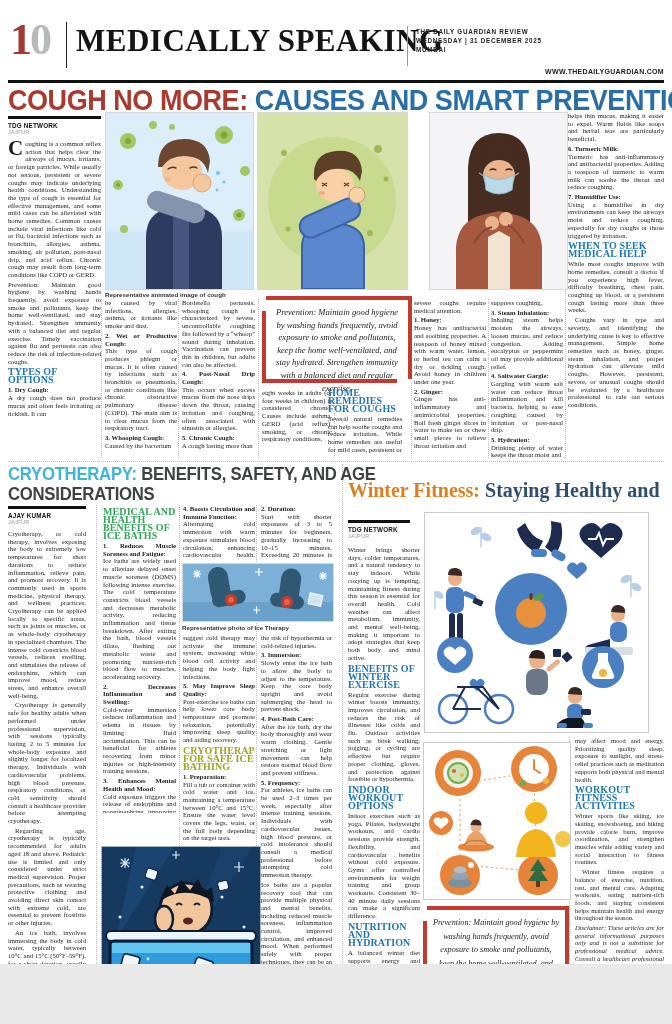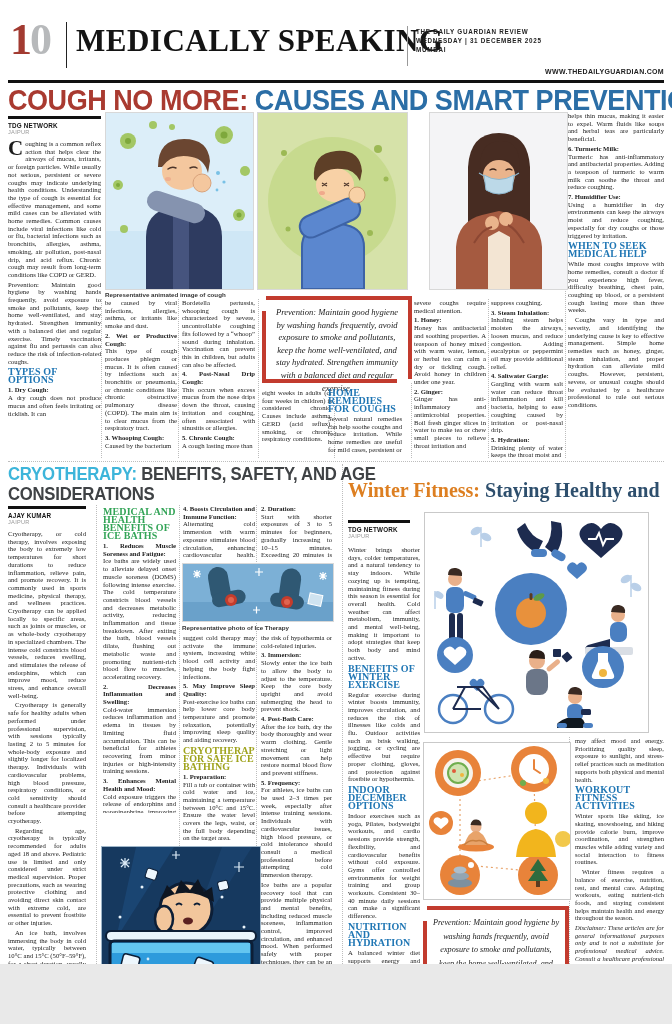--- a/index.html
+++ b/index.html
@@ -346,21 +346,21 @@
     <div class="nm">TDG NETWORK</div>
     <div class="pl">JAIPUR</div>
   </div>
 
   <div class="dotv" style="left:569px;top:737px;height:275px;"></div>
 
   <div class="col" style="left:348px;top:546px;width:72px;height:466px;">
       <div class="blk p">Winter brings shorter days, colder temperatures, and a natural tendency to stay indoors. While cozying up is tempting, maintaining fitness during this season is essential for overall health. Cold weather can affect metabolism, immunity, and mental well-being, making it important to adopt strategies that keep both body and mind active.</div>
       <div class="blk sec c-blue">BENEFITS OF WINTER EXERCISE</div>
       <div class="blk p">Regular exercise during winter boosts immunity, improves circulation, and reduces the risk of illnesses like colds and flu. Outdoor activities such as brisk walking, jogging, or cycling are effective but require proper clothing, gloves, and protection against frostbite or hypothermia.</div>
-      <div class="blk sec c-blue">INDOOR DECEMBER OPTIONS</div>
+      <div class="blk sec c-blue">INDOOR WORKOUT OPTIONS</div>
       <div class="blk p">Indoor exercises such as yoga, Pilates, bodyweight workouts, and cardio sessions provide strength, flexibility, and cardiovascular benefits without cold exposure. Gyms offer controlled environments for weight training and group workouts. Consistent 30–40 minute daily sessions can make a significant difference.</div>
       <div class="blk sec c-blue">NUTRITION AND HYDRATION</div>
       <div class="blk p">A balanced winter diet supports energy and immunity. Include seasonal vegetables, fruits, whole grains, lean proteins, and healthy fats. Immune-boosting foods like citrus fruits, garlic, ginger, and nuts help prevent infections. Hydration is vital; herbal teas and soups can aid fluid intake.</div>
     </div>
 
   <div class="ill" style="left:424px;top:512px;width:223px;height:219px;border-color:#c9c9c9;">
     <svg width="223" height="219" viewBox="0 0 223 219">
       <rect width="223" height="219" fill="#fff"></rect>
       <g stroke="#b9cfe8" stroke-width="1.5" fill="#b9cfe8">
         <path d="M56 34 v-20" fill="none"></path>

